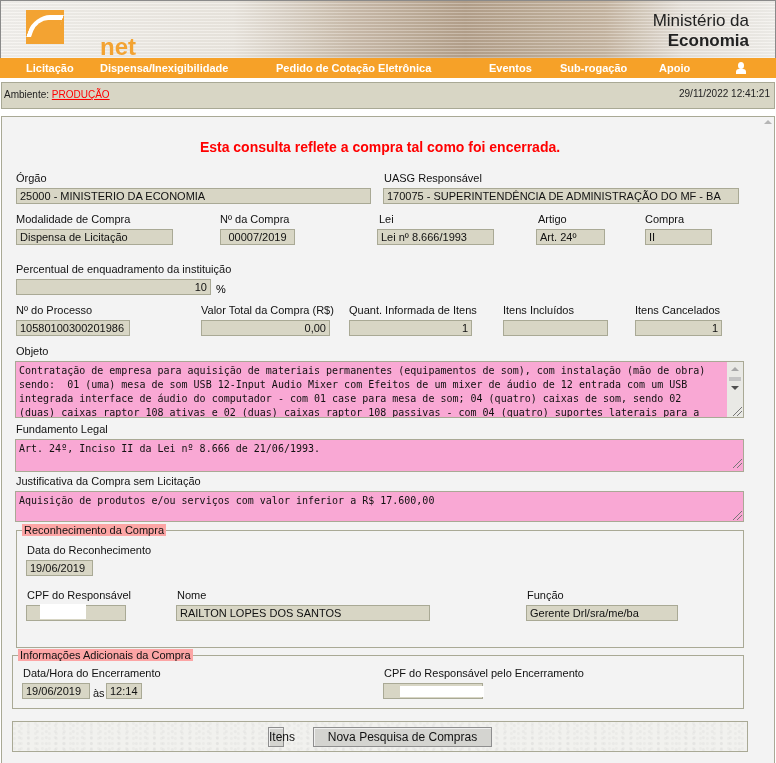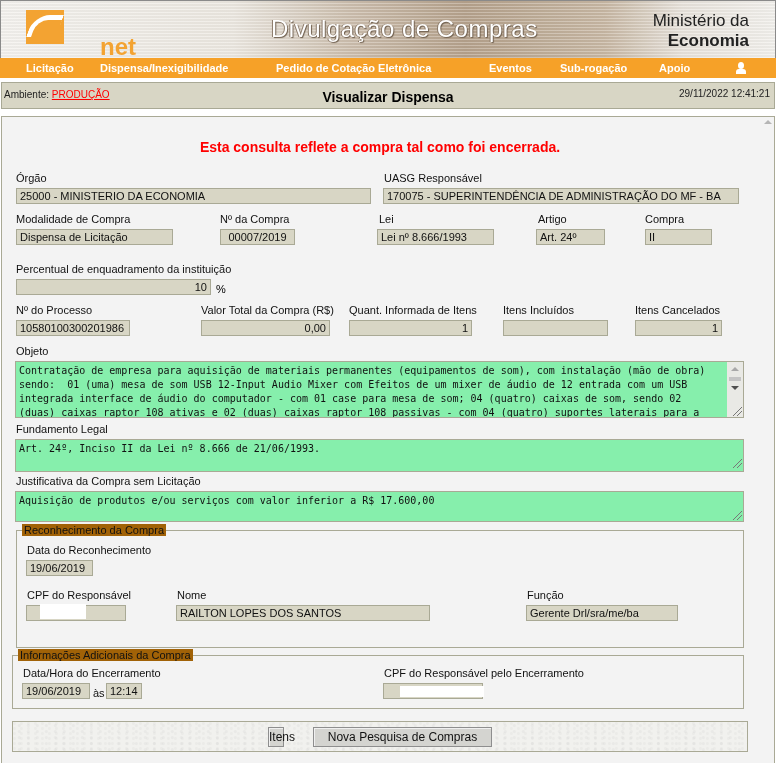--- a/index.html
+++ b/index.html
@@ -81,33 +81,33 @@
   .lbl { position: absolute; font-size: 11px; color: #111; white-space: nowrap; }
   .fld {
     position: absolute; height: 16px; background: #d8d6c5; border: 1px solid #a9a995;
     font-size: 11px; line-height: 14px; padding: 0 3px; white-space: nowrap; overflow: hidden; color: #111;
   }
   .fld.right { text-align: right; }
   .fld.center { text-align: center; }
   .pct { position: absolute; left: 216px; top: 283px; font-size: 11px; }
 
   .ta {
-    position: absolute; background: #86efac; border: 1px solid #a9a995;
+    position: absolute; background: #f9a8d4; border: 1px solid #a9a995;
     font-family: "DejaVu Sans Mono", "Liberation Mono", monospace; font-size: 10px; line-height: 14px;
     padding: 2px 3px; color: #111; overflow: hidden; white-space: pre-wrap;
   }
   .resize-grip {
     position: absolute; width: 9px; height: 9px;
     background: linear-gradient(135deg, transparent 0 45%, #777 45% 52%, transparent 52% 68%, #777 68% 75%, transparent 75%);
   }
   .ta-scroll { position: absolute; left: 727px; top: 362px; width: 16px; height: 55px; background: #e9e9e5; }
   .ta-scroll .up { position: absolute; left: 4px; top: 5px; width: 0; height: 0; border-left: 4px solid transparent; border-right: 4px solid transparent; border-bottom: 4px solid #a8a8a8; }
   .ta-scroll .thumb { position: absolute; left: 2px; top: 15px; width: 12px; height: 4px; background: #c4c4c4; }
   .ta-scroll .down { position: absolute; left: 4px; top: 24px; width: 0; height: 0; border-left: 4px solid transparent; border-right: 4px solid transparent; border-top: 4px solid #505050; }
-  .legend { position: absolute; background: #a16207; padding: 0 2px; font-size: 11px; color: #111; white-space: nowrap; }
+  .legend { position: absolute; background: #fca5a5; padding: 0 2px; font-size: 11px; color: #111; white-space: nowrap; }
   .redact { position: absolute; background: #ffffff; }
 
   .btnbar {
     position: absolute; left: 12px; top: 721px; width: 736px; height: 31px;
     border: 1px solid #a9a995;
     background: #f1f1ee;
     background-image: radial-gradient(circle at 20% 30%, rgba(0,0,0,0.025) 1px, transparent 2px), radial-gradient(circle at 70% 60%, rgba(0,0,0,0.03) 1px, transparent 2px);
     background-size: 7px 5px, 9px 6px;
   }
   .btn {
@@ -117,21 +117,20 @@
   }
 </style>
 </head>
 <body>
 
 <div class="banner">
   <div class="banner-stripes"></div>
   <div class="logo-box"></div>
   <div class="logo-swoosh"></div>
   <div class="logo-net">net</div>
-  <div class="banner-title">Divulgação de Compras</div>
   <div class="ministry">
     <div class="l1">Ministério da</div>
     <div class="l2">Economia</div>
   </div>
 </div>
 
 <div class="menu">
   <span class="menu-item" style="left:26px">Licitação</span>
   <span class="menu-item" style="left:100px">Dispensa/Inexigibilidade</span>
   <span class="menu-item" style="left:276px">Pedido de Cotação Eletrônica</span>
@@ -142,21 +141,20 @@
       <span class="head"></span>
       <span class="body"></span>
     </span>
 </div>
 
 <div class="titlebar">
   <span class="env">
     <span>Ambiente:</span>
     <a>PRODUÇÃO</a>
   </span>
-  <div class="page-title">Visualizar Dispensa</div>
   <span class="datetime">29/11/2022 12:41:21</span>
 </div>
 
 <div class="panel"></div>
 <div class="page-scroll-up"></div>
 
 <div class="notice">Esta consulta reflete a compra tal como foi encerrada.</div>
 
 <span class="lbl" style="left:16px;top:172px">Órgão</span>
 <div class="fld" style="left:16px;top:188px;width:355px">25000 - MINISTERIO DA ECONOMIA</div>

